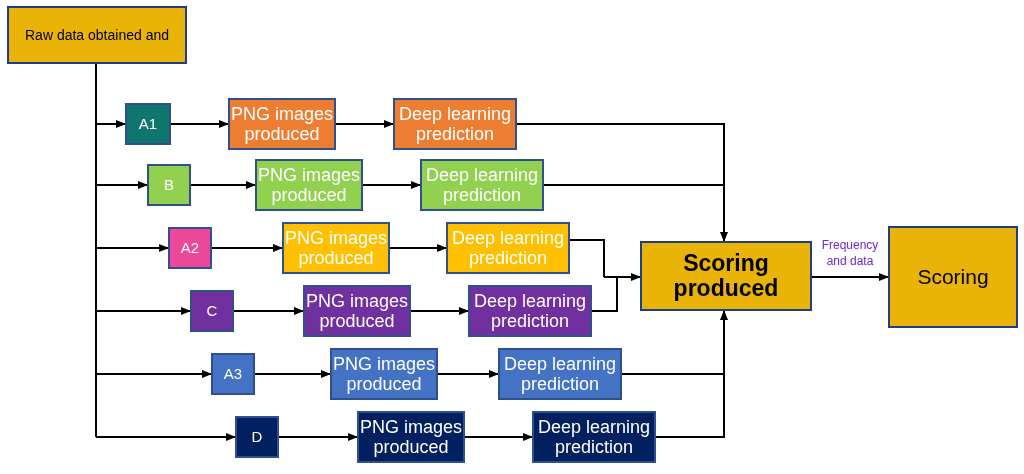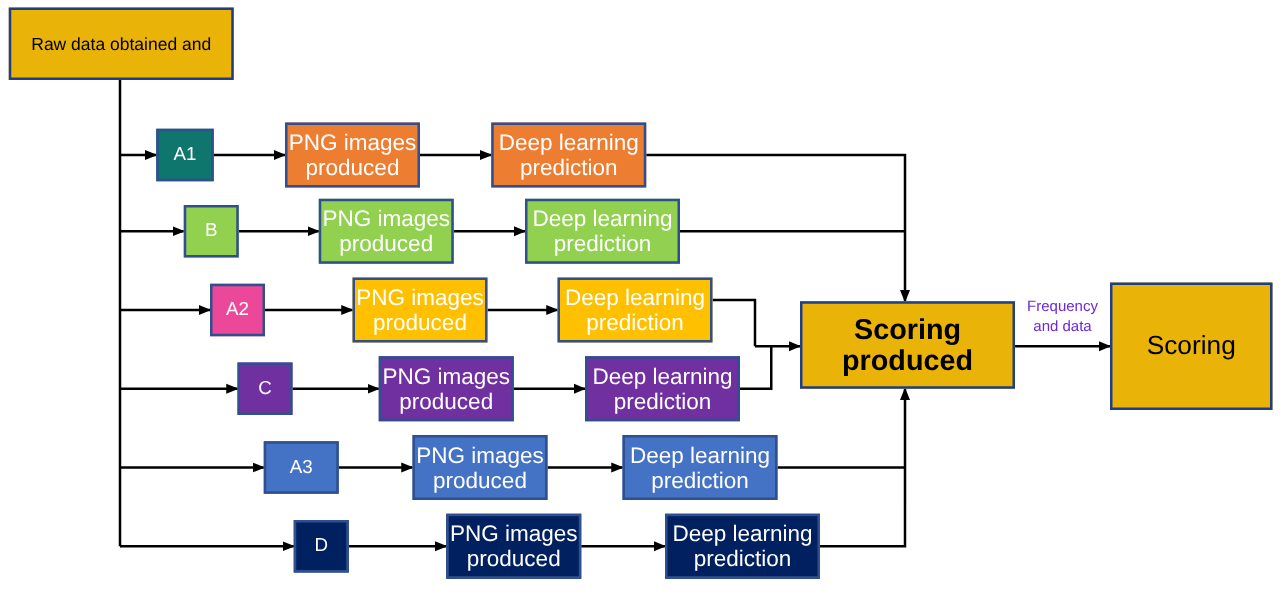--- a/index.html
+++ b/index.html
@@ -124,21 +124,21 @@
         <div>PNG images</div>
         <div>produced</div>
       </div>
     </div>
     <div class="box " style="left: 468px; top: 285px; width: 124px; height: 52px; background: rgb(112, 48, 160);">
       <div>
         <div>Deep learning</div>
         <div>prediction</div>
       </div>
     </div>
-    <div class="box stage" style="left: 211px; top: 353px; width: 60px; height: 42px; background: rgb(68, 114, 196);">
+    <div class="box stage" style="left: 211px; top: 353px; width: 44px; height: 42px; background: rgb(68, 114, 196);">
       <div>
         <div>A3</div>
       </div>
     </div>
     <div class="box " style="left: 330px; top: 348px; width: 108px; height: 52px; background: rgb(68, 114, 196);">
       <div>
         <div>PNG images</div>
         <div>produced</div>
       </div>
     </div>

